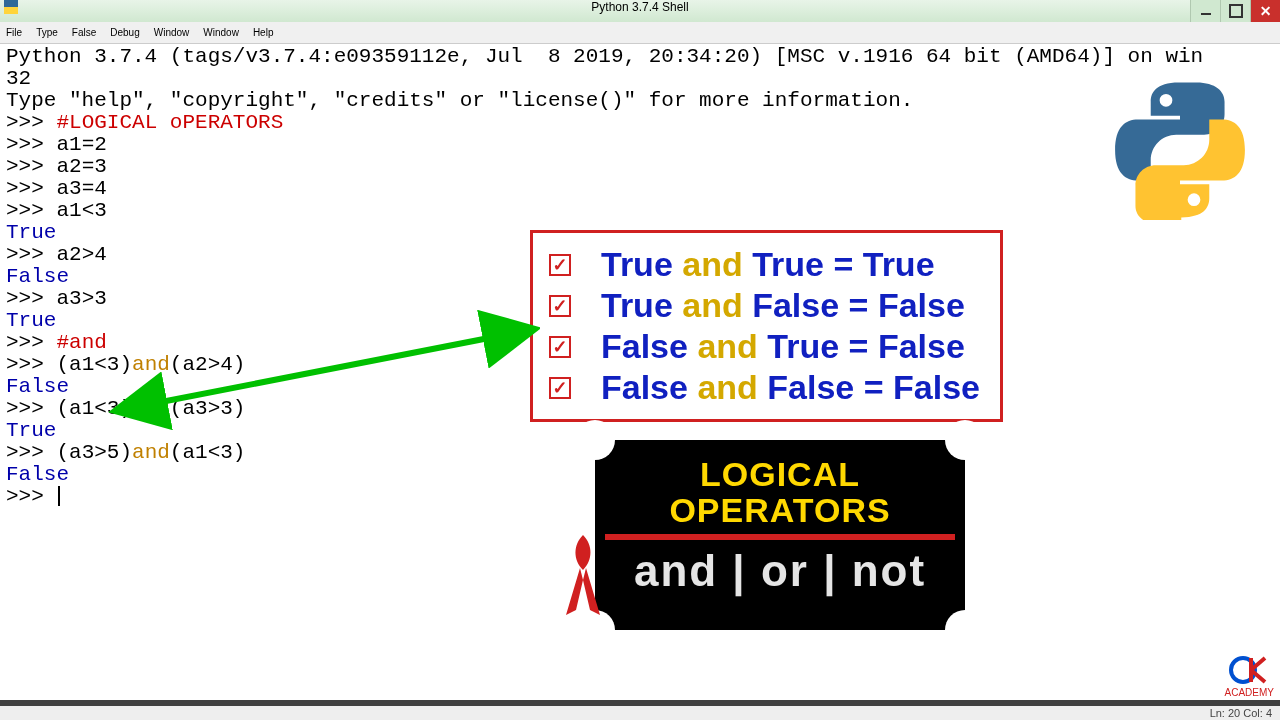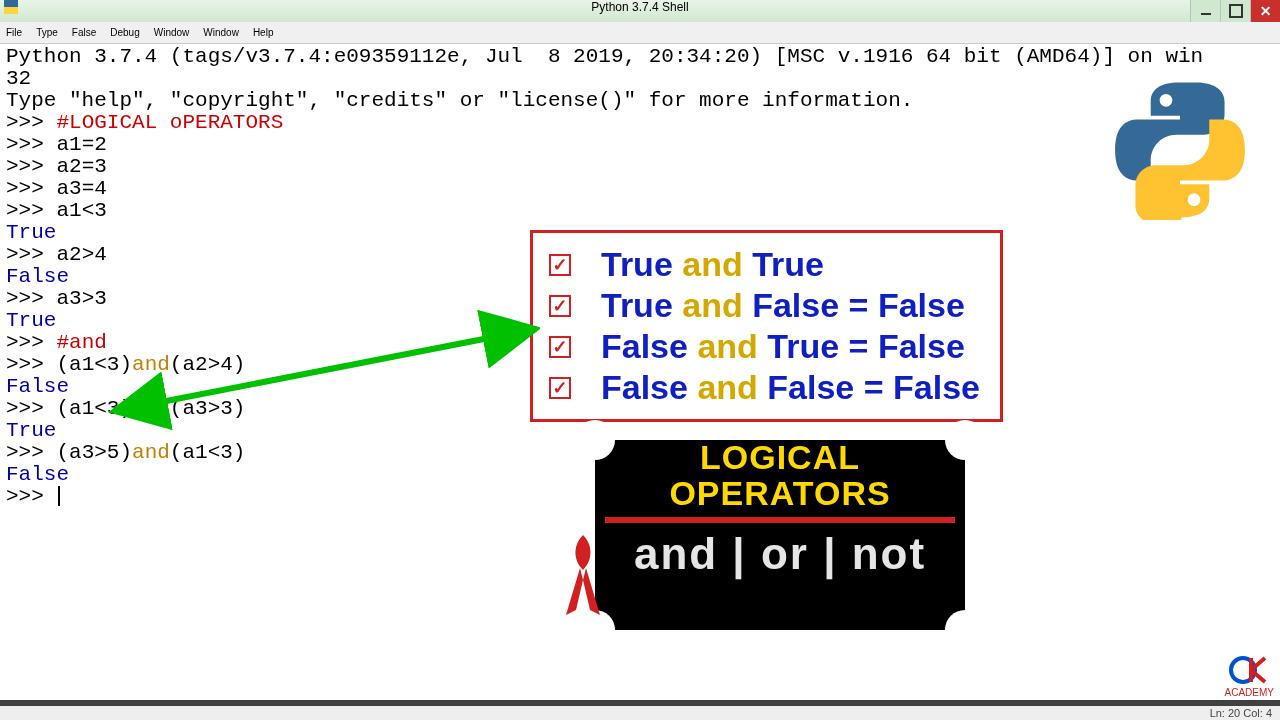--- a/index.html
+++ b/index.html
@@ -21,21 +21,21 @@
   .bool { color:#0000aa; }
   .pylogo { position:absolute; right:30px; top:80px; }
   .truthbox { position:absolute; left:530px; top:230px; border:3px solid #d02020; background:#fff; padding:10px 20px 10px 16px; }
   .truthbox .row { display:flex; align-items:center; font-size:34px; font-weight:bold; margin:2px 0; }
   .truthbox .chk { width:22px; height:22px; border:2px solid #d02020; display:flex; align-items:center; justify-content:center; color:#d02020; font-size:18px; margin-right:30px; }
   .truthbox .blue { color:#1020c0; }
   .truthbox .gold { color:#d4a800; }
   .opbox { position:absolute; left:595px; top:440px; width:370px; height:190px; background:#000; color:#fff; text-align:center; }
   .opbox .notch { position:absolute; width:40px; height:40px; background:#fff; border-radius:50%; }
   .opbox .n1{top:-20px;left:-20px;} .opbox .n2{top:-20px;right:-20px;} .opbox .n3{bottom:-20px;left:-20px;} .opbox .n4{bottom:-20px;right:-20px;}
-  .opbox h1 { color:#ffd800; font-size:34px; font-weight:900; letter-spacing:1px; padding-top:0; line-height:1.05;}
+  .opbox h1 { color:#ffd800; font-size:34px; font-weight:900; letter-spacing:1px; padding-top:17px; line-height:1.05;}
   .opbox .bar { height:6px; background:#d02020; margin:6px 10px; }
   .opbox .ops { color:#e5e5e5; font-size:44px; font-weight:bold; letter-spacing:2px; }
   .ribbon { position:absolute; left:558px; top:530px; }
   .statusbar { position:absolute; left:0; right:0; bottom:0; height:20px; background:#eee; border-top:6px solid #404040; font-size:11px; display:flex; justify-content:flex-end; align-items:center; padding:0 8px; color:#444;}
   .arrow { position:absolute; pointer-events:none; }
   .academy { position:absolute; right:6px; bottom:22px; font-size:10px; color:#d02020; font-weight:normal; text-align:center;}
   .cursor-bar { display:inline-block; width:2px; height:20px; background:#000; vertical-align:middle; margin-left:2px;}
 </style>
 </head>
 <body>
@@ -85,21 +85,21 @@
 <span class="bool">False</span>
 <span class="prompt">&gt;&gt;&gt; </span><span class="cursor-bar"></span>
 </div>
 
 <svg class="pylogo" width="140" height="140" viewBox="0 0 110 110">
   <path fill="#366a96" d="M54 2c-18 0-22 8-22 15v11h23v3H22c-10 0-18 6-18 24s8 24 18 24h10V63c0-11 9-20 20-20h22c9 0 16-7 16-16V17c0-8-7-15-22-15H54zm-10 9a5 5 0 110 10 5 5 0 010-10z"></path>
   <path fill="#ffc331" d="M56 108c18 0 22-8 22-15V82H55v-3h33c10 0 18-6 18-24s-8-24-18-24H78v16c0 11-9 20-20 20H36c-9 0-16 7-16 16v16c0 8 7 15 22 15h14zm10-9a5 5 0 110-10 5 5 0 010 10z"></path>
 </svg>
 
 <div class="truthbox">
-  <div class="row"><span class="chk">✓</span><span class="blue">True</span>&nbsp;<span class="gold">and</span>&nbsp;<span class="blue">True</span>&nbsp;</div>
+  <div class="row"><span class="chk">✓</span><span class="blue">True</span>&nbsp;<span class="gold">and</span>&nbsp;<span class="blue">True</span>&nbsp;<span class="blue">= True</span></div>
   <div class="row"><span class="chk">✓</span><span class="blue">True</span>&nbsp;<span class="gold">and</span>&nbsp;<span class="blue">False</span>&nbsp;<span class="blue">= False</span></div>
   <div class="row"><span class="chk">✓</span><span class="blue">False</span>&nbsp;<span class="gold">and</span>&nbsp;<span class="blue">True</span>&nbsp;<span class="blue">= False</span></div>
   <div class="row"><span class="chk">✓</span><span class="blue">False</span>&nbsp;<span class="gold">and</span>&nbsp;<span class="blue">False</span>&nbsp;<span class="blue">= False</span></div>
 </div>
 
 <svg class="arrow" style="left:90px;top:310px;" width="450" height="120">
   <defs>
       <marker id="ah1" markerWidth="10" markerHeight="10" refX="8" refY="5" orient="auto">
         <path d="M0,0 L10,5 L0,10 z" fill="#00c000"></path>
       </marker>

